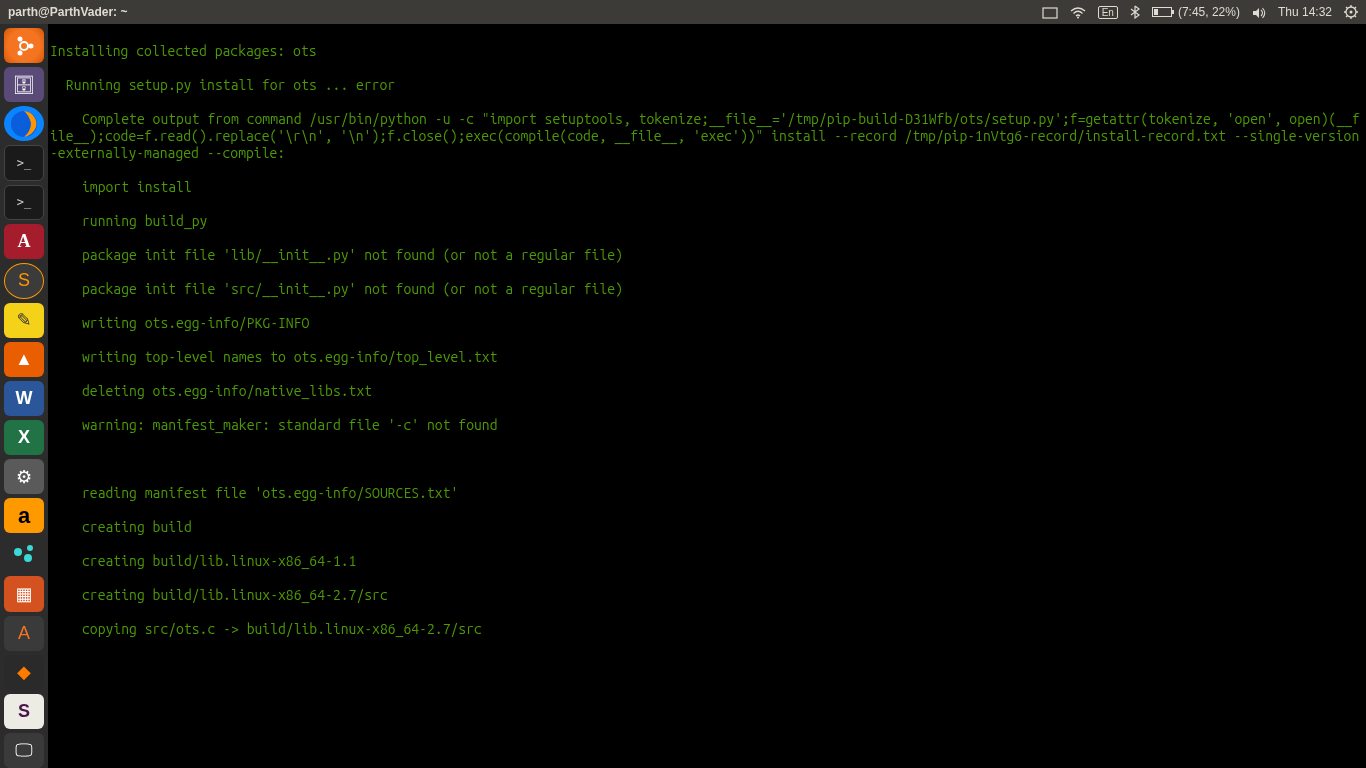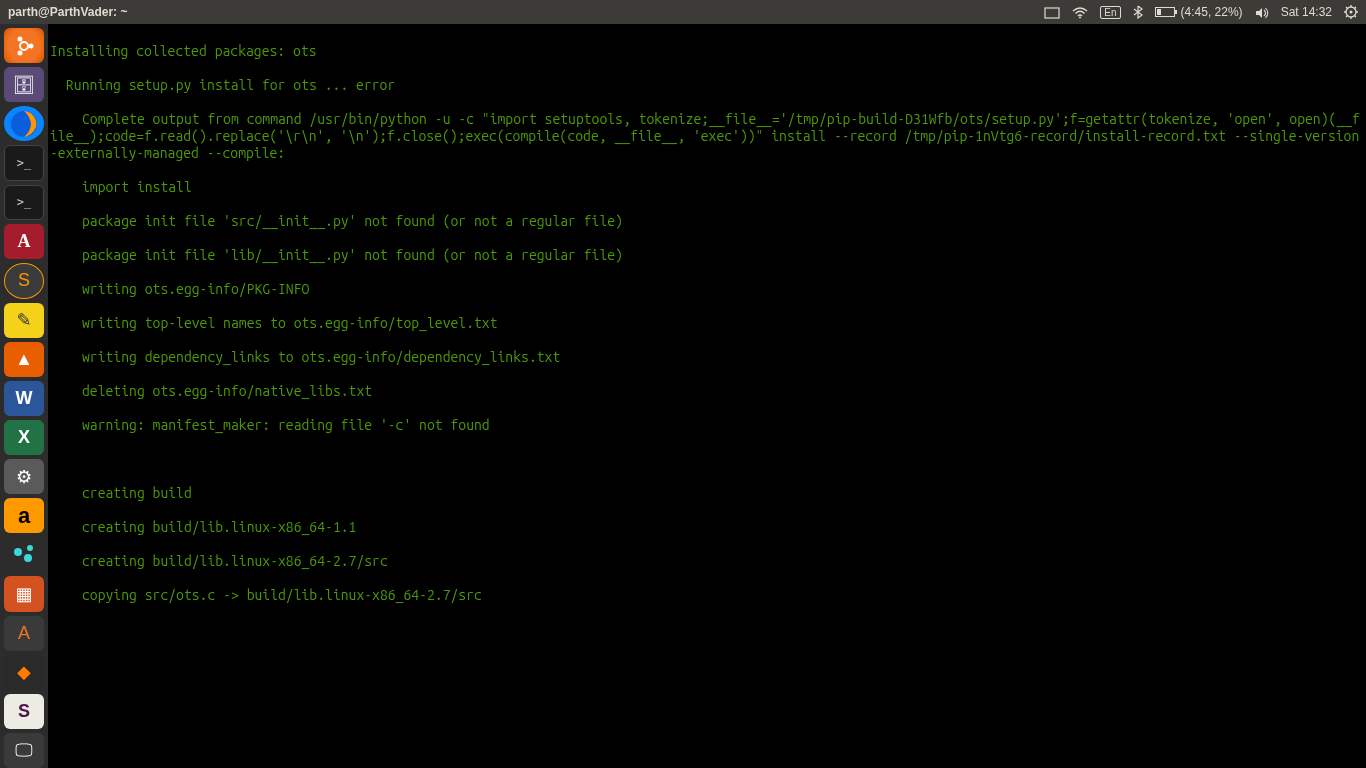--- a/index.html
+++ b/index.html
@@ -59,29 +59,29 @@
         <svg width="10" height="14" viewBox="0 0 10 14">
           <path d="M5 1 L5 13 L9 10 L1 4 M5 1 L9 4 L1 10" stroke="#dfdbd2" fill="none" stroke-width="1.2"></path>
         </svg>
       </span>
     <span style="gap:4px;">
       <svg width="22" height="10" viewBox="0 0 22 10">
           <rect x="0.5" y="0.5" width="19" height="9" stroke="#dfdbd2" fill="none"></rect>
           <rect x="20" y="3" width="2" height="4" fill="#dfdbd2"></rect>
           <rect x="2" y="2" width="4" height="6" fill="#dfdbd2"></rect>
         </svg>
-      <span>(4:45, 22%)</span>
+      <span>(7:45, 22%)</span>
     </span>
     <span>
         <svg width="14" height="12" viewBox="0 0 14 12">
           <path d="M1 4 L4 4 L7 1 L7 11 L4 8 L1 8 Z" fill="#dfdbd2"></path>
           <path d="M9 3 Q12 6 9 9 M10.5 1 Q15 6 10.5 11" stroke="#dfdbd2" fill="none" stroke-width="1.1"></path>
         </svg>
       </span>
-    <span>Sat 14:32</span>
+    <span>Thu 14:32</span>
     <span>
         <svg width="14" height="14" viewBox="0 0 14 14">
           <circle cx="7" cy="7" r="5" stroke="#dfdbd2" fill="none" stroke-width="1.3"></circle>
           <circle cx="7" cy="7" r="1.5" fill="#dfdbd2"></circle>
           <path d="M7 2 L7 0 M7 12 L7 14 M2 7 L0 7 M12 7 L14 7 M3.5 3.5 L2 2 M10.5 10.5 L12 12 M3.5 10.5 L2 12 M10.5 3.5 L12 2" stroke="#dfdbd2" stroke-width="1.3"></path>
         </svg>
       </span>
   </div>
 </div>
 
@@ -155,28 +155,29 @@
   <div class="launcher-item li-display">
       <span>🖵</span>
     </div>
 </div>
 
 <div class="terminal">
 <div class="term-line"><span>Installing collected packages: ots</span></div>
 <div class="term-line"><span class="ind ind1">Running setup.py install for ots ... error</span></div>
 <div class="term-line"><span class="ind ind2"></span><span>Complete output from command /usr/bin/python -u -c "import setuptools, tokenize;__file__='/tmp/pip-build-D31Wfb/ots/setup.py';f=getattr(tokenize, 'open', open)(__file__);code=f.read().replace('\r\n', '\n');f.close();exec(compile(code, __file__, 'exec'))" install --record /tmp/pip-1nVtg6-record/install-record.txt --single-version-externally-managed --compile:</span></div>
 <div class="term-line"><span class="ind ind2">import install</span></div>
+<div class="term-line"><span class="ind ind2">running build_py</span></div>
+<div class="term-line"><span class="ind ind2">package init file 'lib/__init__.py' not found (or not a regular file)</span></div>
 <div class="term-line"><span class="ind ind2">package init file 'src/__init__.py' not found (or not a regular file)</span></div>
-<div class="term-line"><span class="ind ind2">package init file 'lib/__init__.py' not found (or not a regular file)</span></div>
 <div class="term-line"><span class="ind ind2">writing ots.egg-info/PKG-INFO</span></div>
 <div class="term-line"><span class="ind ind2">writing top-level names to ots.egg-info/top_level.txt</span></div>
-<div class="term-line"><span class="ind ind2">writing dependency_links to ots.egg-info/dependency_links.txt</span></div>
 <div class="term-line"><span class="ind ind2">deleting ots.egg-info/native_libs.txt</span></div>
-<div class="term-line"><span class="ind ind2">warning: manifest_maker: reading file '-c' not found</span></div>
+<div class="term-line"><span class="ind ind2">warning: manifest_maker: standard file '-c' not found</span></div>
 <div class="term-line"><span class="ind ind2"></span></div>
+<div class="term-line"><span class="ind ind2">reading manifest file 'ots.egg-info/SOURCES.txt'</span></div>
 <div class="term-line"><span class="ind ind2">creating build</span></div>
 <div class="term-line"><span class="ind ind2">creating build/lib.linux-x86_64-1.1</span></div>
 <div class="term-line"><span class="ind ind2">creating build/lib.linux-x86_64-2.7/src</span></div>
 <div class="term-line"><span class="ind ind2">copying src/ots.c -&gt; build/lib.linux-x86_64-2.7/src</span></div>
 
 
 
 
 
 

